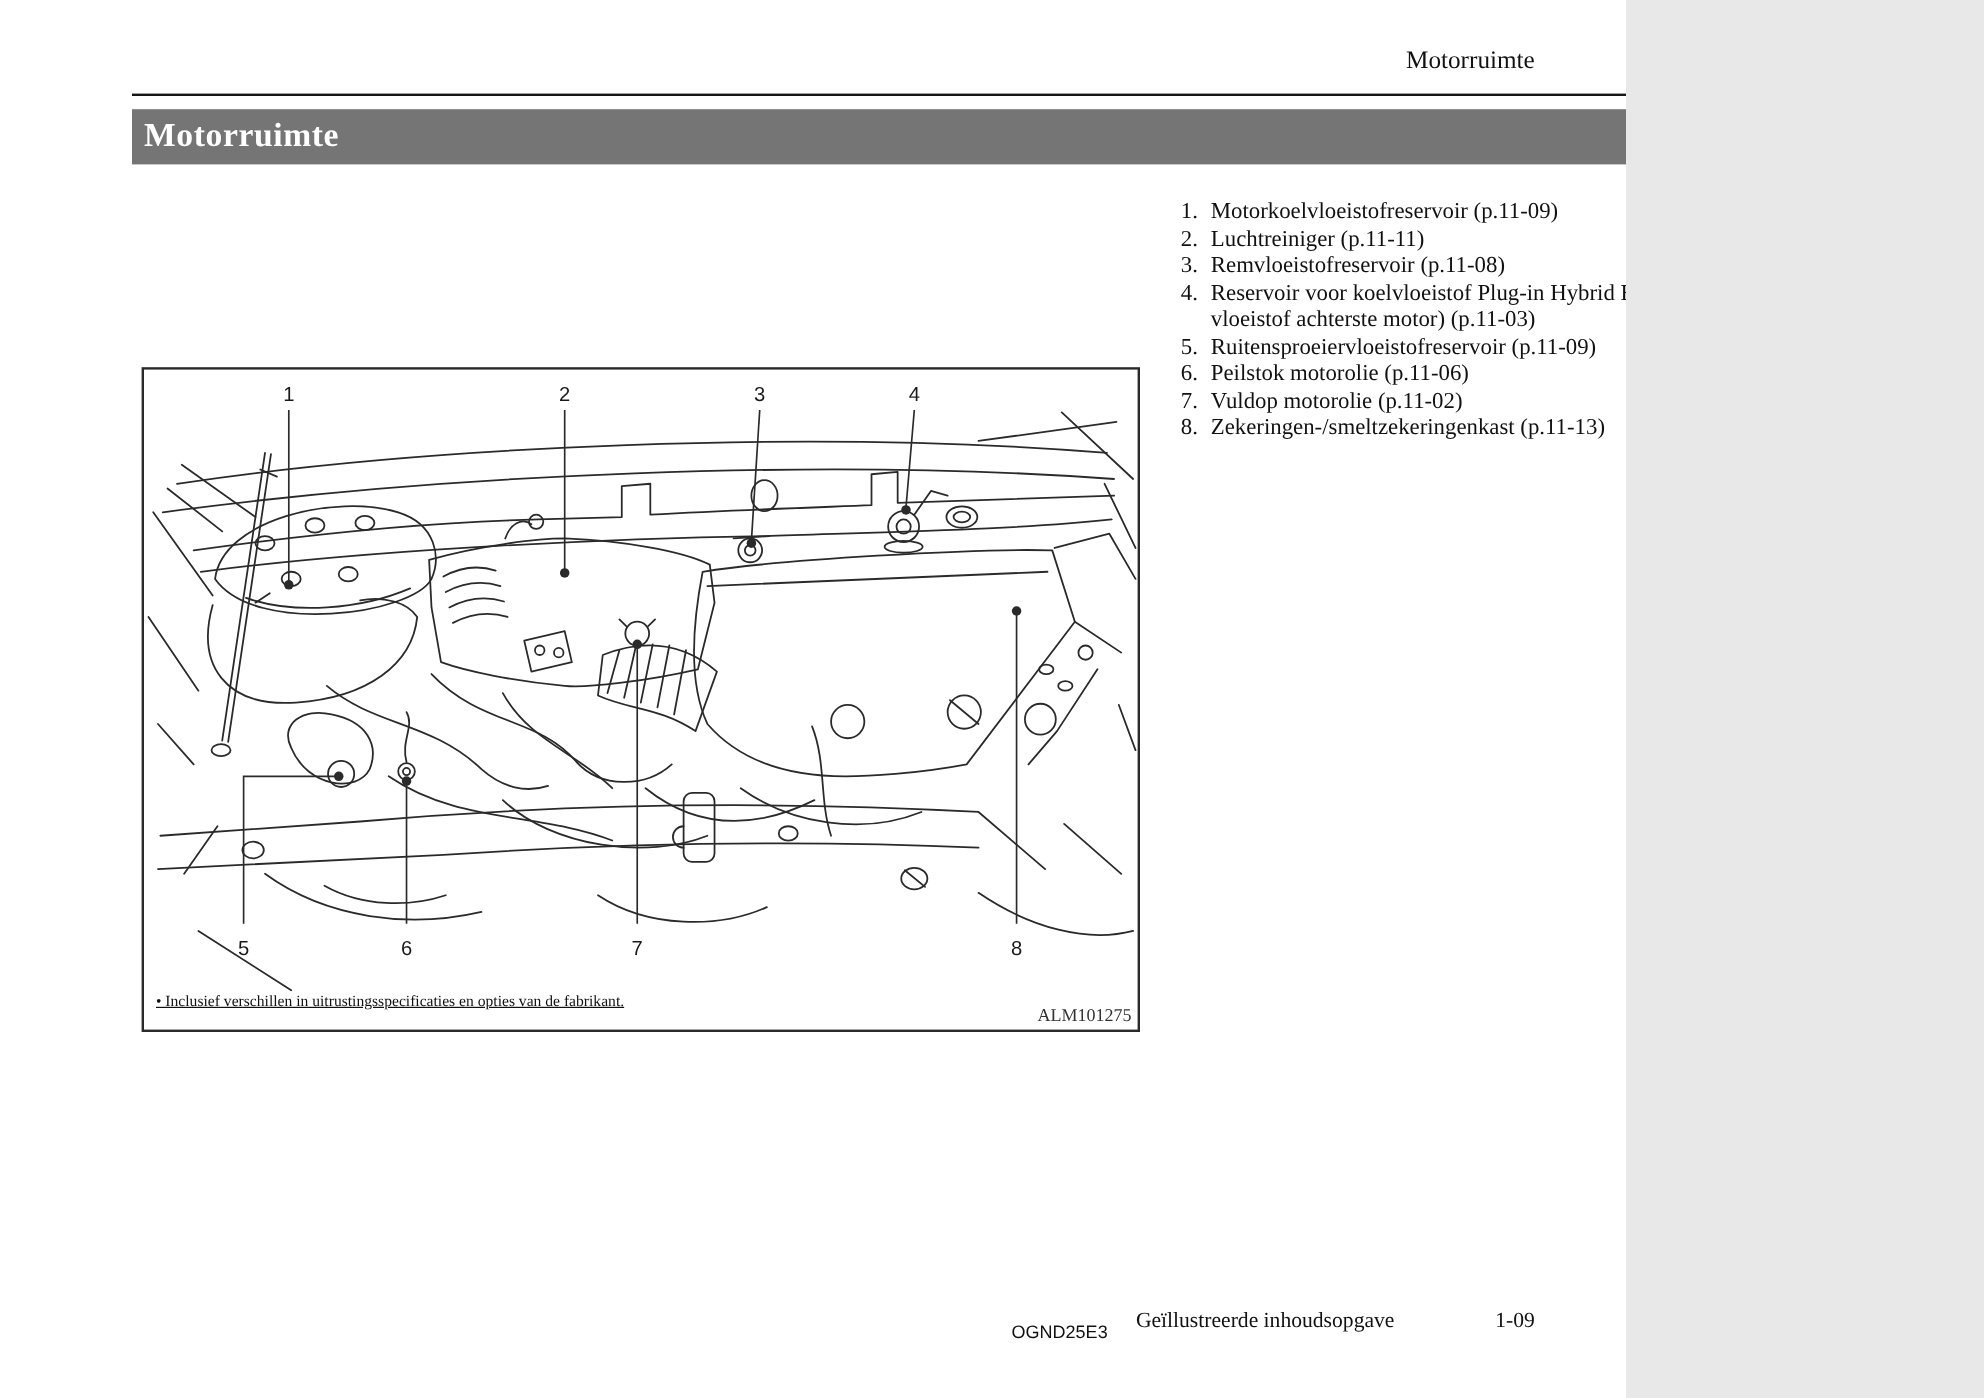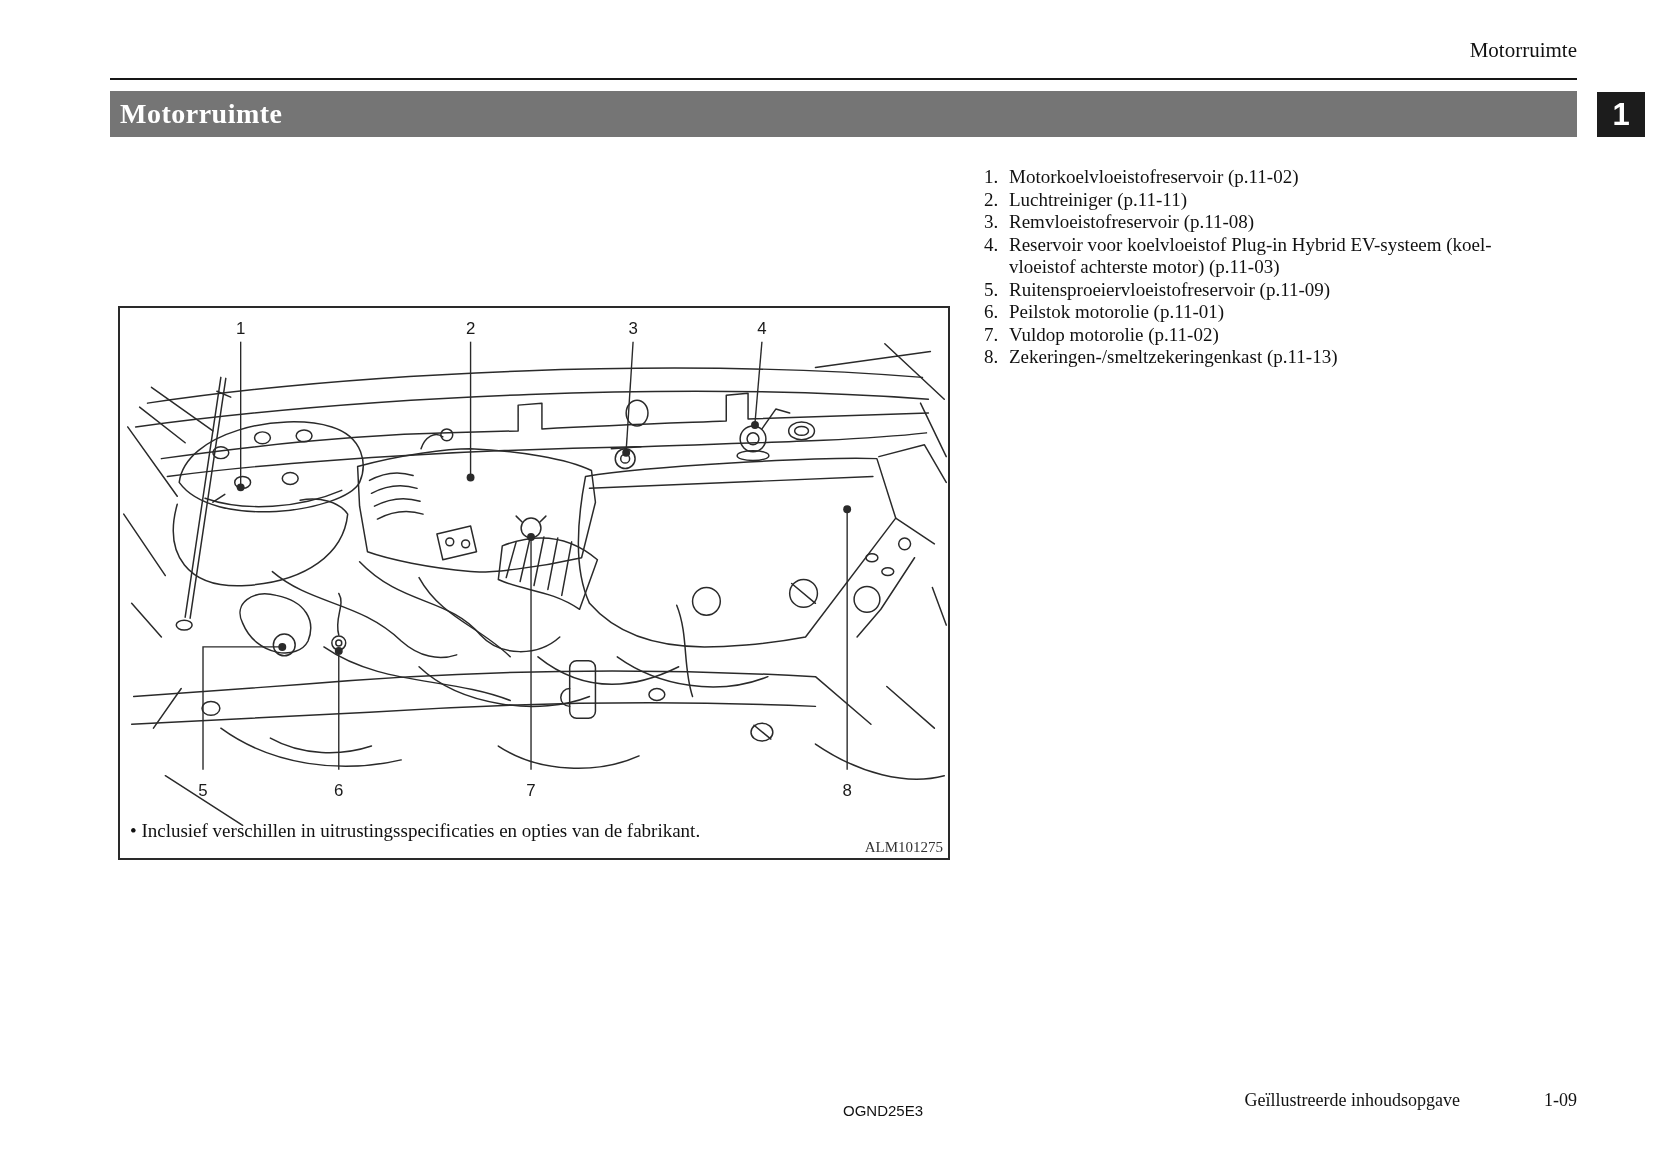--- a/index.html
+++ b/index.html
@@ -1,18 +1,18 @@
 <!DOCTYPE html>
 <html><head>
 <meta charset="utf-8">
 <style>
   html,body{margin:0;padding:0;background:#e8e8e8;}
   .page{
     position:relative;
-    width:1653px;height:1165px;
+    width:1355px;height:1165px;
     background:#ffffff;
     font-family:"Liberation Serif", serif;
     color:#1a1a1a;
     overflow:hidden;
   }
   
   .running-title{
     position:absolute;top:38px;right:76px;
     font-size:21px;color:#111;
   }
@@ -49,21 +49,21 @@
   
   .figure-box{
     position:absolute;left:118px;top:306px;
     width:832px;height:554px;
     border:2px solid #2a2a2a;box-sizing:border-box;
     background:#fff;
   }
   .figure-box svg{position:absolute;left:0;top:0;}
   .figure-note{
     position:absolute;left:10px;bottom:16px;
-    font-size:19px;color:#111;background:transparent;
+    font-size:13px;color:#111;background:transparent;text-decoration:underline;
   }
   .figure-code{
     position:absolute;right:5px;bottom:2px;
     font-size:15px;color:#333;
   }
   
   .footer-code{
     position:absolute;left:843px;top:1102px;
     font-family:"Liberation Sans",sans-serif;font-size:15px;color:#111;
   }
@@ -86,41 +86,41 @@
 
   <div class="title-bar" style="background:#757575;">
     <span class="title-text">Motorruimte</span>
   </div>
 
   <div class="chapter-tab" style="background:#1c1c1c;">1</div>
 
   <div class="legend">
     <div class="li">
         <span class="num">1.</span>
-        <span class="txt">Motorkoelvloeistofreservoir (p.11-02)</span>
+        <span class="txt">Motorkoelvloeistofreservoir (p.11-09)</span>
       </div>
     <div class="li">
         <span class="num">2.</span>
         <span class="txt">Luchtreiniger (p.11-11)</span>
       </div>
     <div class="li">
         <span class="num">3.</span>
         <span class="txt">Remvloeistofreservoir (p.11-08)</span>
       </div>
     <div class="li">
         <span class="num">4.</span>
         <span class="txt">Reservoir voor koelvloeistof Plug-in Hybrid EV-systeem (koel-vloeistof achterste motor) (p.11-03)</span>
       </div>
     <div class="li">
         <span class="num">5.</span>
         <span class="txt">Ruitensproeiervloeistofreservoir (p.11-09)</span>
       </div>
     <div class="li">
         <span class="num">6.</span>
-        <span class="txt">Peilstok motorolie (p.11-01)</span>
+        <span class="txt">Peilstok motorolie (p.11-06)</span>
       </div>
     <div class="li">
         <span class="num">7.</span>
         <span class="txt">Vuldop motorolie (p.11-02)</span>
       </div>
     <div class="li">
         <span class="num">8.</span>
         <span class="txt">Zekeringen-/smeltzekeringenkast (p.11-13)</span>
       </div>
   </div>

